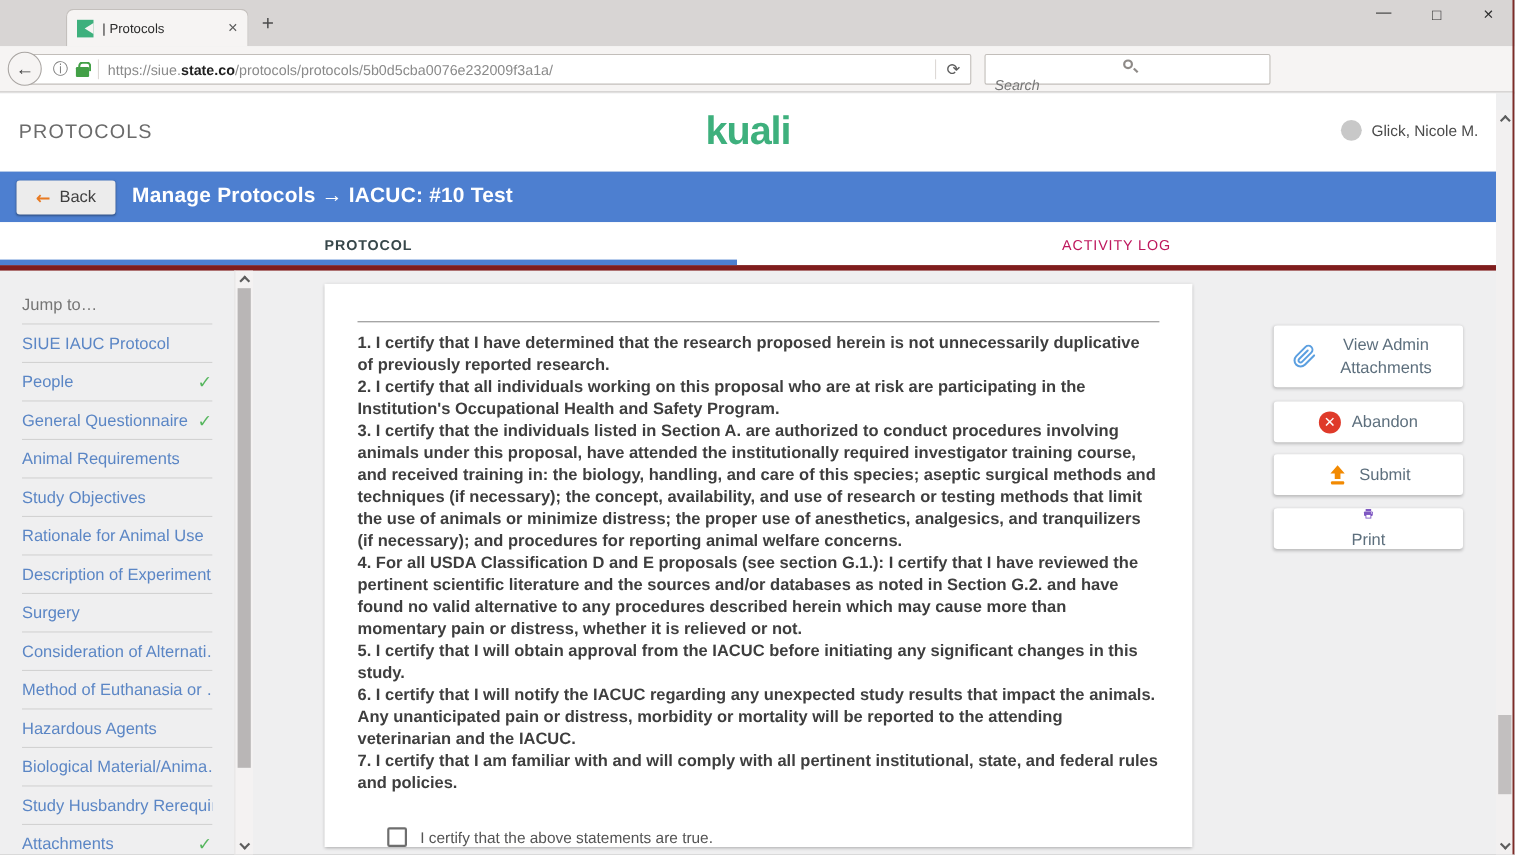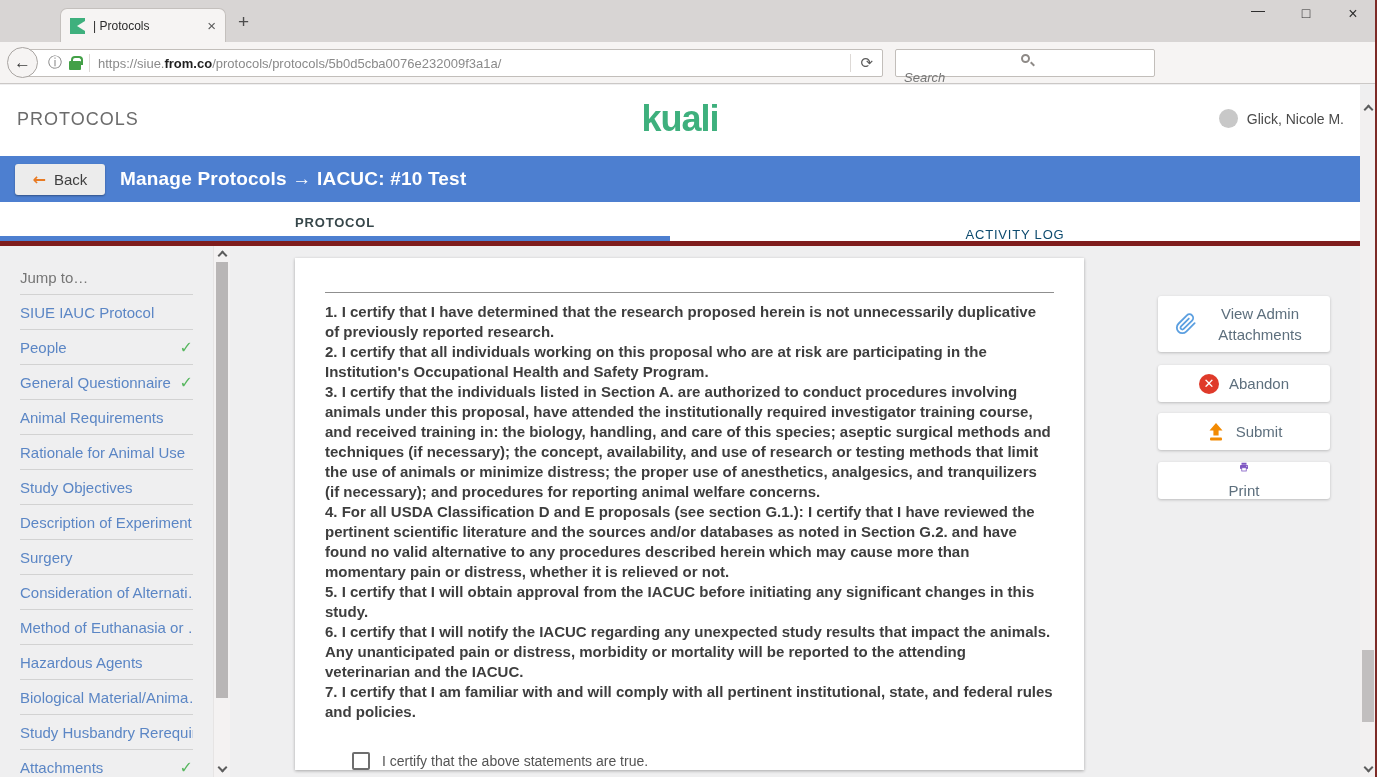--- a/index.html
+++ b/index.html
@@ -76,22 +76,22 @@
   .backbtn { position:absolute; left:15px; top:8px; width:90px; height:31px; background:#ececec;
           border-radius:3px; box-shadow:0 1px 2px rgba(0,0,0,.35); display:flex; align-items:center; justify-content:center; gap:8px; }
   .backbtn .arr { color:#e87a22; font-family:"DejaVu Sans",sans-serif; font-size:16px; font-weight:bold; }
   .backbtn .lbl { font-size:15px; color:#3f3f3f; }
   .breadcrumb { position:absolute; left:120px; top:0; height:46px; display:flex; align-items:center;
           font-size:19px; font-weight:bold; color:#fff; letter-spacing:.2px; }
 
   .tabsbar { position:absolute; left:0; top:117px; width:1360px; height:44px; background:#fff; border-bottom:5px solid #7f1d1d; }
   .tab-protocol { position:absolute; left:0; top:0; width:670px; height:40px; display:flex; align-items:center; justify-content:center;
           font-size:13px; letter-spacing:.8px; color:#37474a; font-weight:bold; }
-  .tab-activity { position:absolute; left:670px; top:12px; width:690px; height:40px; display:flex; align-items:center; justify-content:center;
-          font-size:13px; letter-spacing:.8px; color:#0c4a6e; }
+  .tab-activity { position:absolute; left:670px; top:0; width:690px; height:40px; display:flex; align-items:center; justify-content:center;
+          font-size:13px; letter-spacing:.8px; color:#be185d; }
   .tab-indicator { position:absolute; left:0; bottom:0; width:670px; height:5px; background:#4d7fd0; }
 
   .content { position:absolute; left:0; top:161px; width:1360px; height:438px; }
 
   
   .sidenav { position:absolute; left:0; top:14px; width:213px; }
   .siderow { height:35px; margin:0 20px; display:flex; align-items:center; border-bottom:1px solid #d2d2d2; }
   .siderow:last-child { border-bottom:none; }
   .jump { font-size:15px; color:#757575; }
   .sidelink { font-size:15px; color:#5b86c5; white-space:nowrap; overflow:hidden; }
@@ -145,21 +145,21 @@
     <span class="winctrl wc-min">—</span>
     <span class="winctrl wc-max">□</span>
     <span class="winctrl wc-close">×</span>
   </div>
 
   <div class="navbar">
     <div class="urlbar">
       <span class="info-glyph">ⓘ</span>
       <span class="lock"></span>
       <span class="url-sep"></span>
-      <span class="url-text"><span>https://siue.</span><span class="url-domain">from.co</span><span>/protocols/protocols/5b0d5cba0076e232009f3a1a/</span></span>
+      <span class="url-text"><span>https://siue.</span><span class="url-domain">state.co</span><span>/protocols/protocols/5b0d5cba0076e232009f3a1a/</span></span>
       <span class="reload">⟳</span>
     </div>
     <div class="back-circle">←</div>
     <div class="searchbar">
       <span class="mag"></span>
       <input type="text" placeholder="Search" style="">
     </div>
     <span class="nav-ico star">☆</span>
     <span class="nav-ico clipboard"></span>
     <span class="nav-ico dl">
@@ -216,25 +216,25 @@
         </div>
         <div class="siderow">
           <span class="sidelink">General Questionnaire</span>
           <span class="sidecheck">✓</span>
         </div>
         <div class="siderow">
           <span class="sidelink">Animal Requirements</span>
           <span class="sidecheck"></span>
         </div>
         <div class="siderow">
+          <span class="sidelink">Study Objectives</span>
+          <span class="sidecheck"></span>
+        </div>
+        <div class="siderow">
           <span class="sidelink">Rationale for Animal Use</span>
-          <span class="sidecheck"></span>
-        </div>
-        <div class="siderow">
-          <span class="sidelink">Study Objectives</span>
           <span class="sidecheck"></span>
         </div>
         <div class="siderow">
           <span class="sidelink">Description of Experiment…</span>
           <span class="sidecheck"></span>
         </div>
         <div class="siderow">
           <span class="sidelink">Surgery</span>
           <span class="sidecheck"></span>
         </div>

